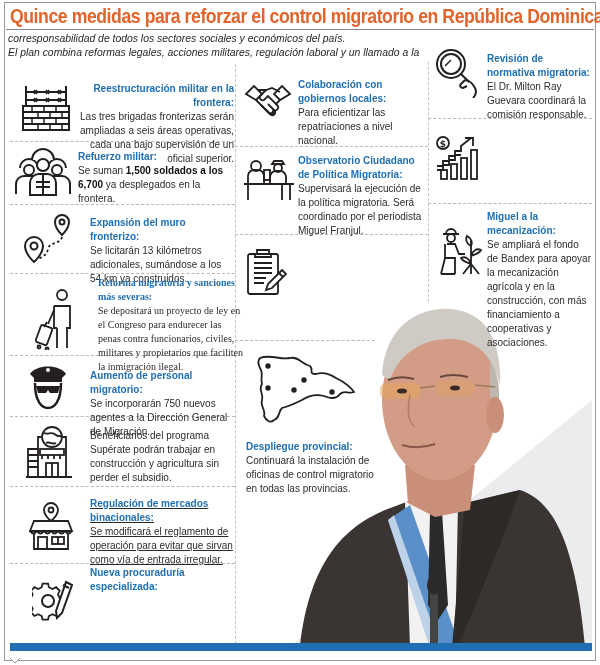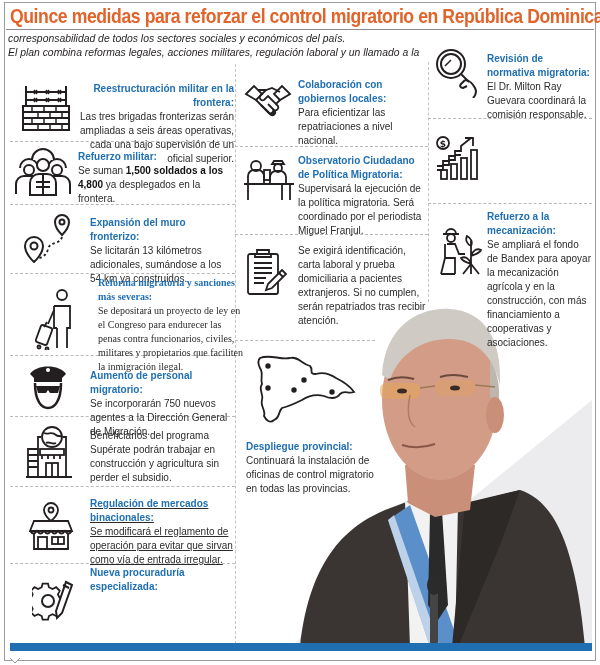--- a/index.html
+++ b/index.html
@@ -135,21 +135,21 @@
       <path d="M18,12 a11,11 0 0 1 22,0" fill="#fff"></path>
       <circle cx="29" cy="17" r="6" fill="#fff"></circle>
       <path d="M16,47 v-12 a9,9 0 0 1 9,-9 h8 a9,9 0 0 1 9,9 v12 Z" fill="#fff"></path>
       <line x1="22" y1="34" x2="36" y2="34"></line>
         <line x1="22" y1="39" x2="36" y2="39"></line>
         <line x1="29" y1="26" x2="29" y2="47"></line>
     </svg>
   </div>
   <div class="text" style="left:68px; top:8px; width:156px;">
     <span class="head">Refuerzo militar:</span>
-    <span class="body"><span>Se suman </span><b>1,500 soldados a los</b><br><b>4,800</b><span> ya desplegados en la frontera.</span></span>
+    <span class="body"><span>Se suman </span><b>1,500 soldados a los</b><br><b>6,700</b><span> ya desplegados en la frontera.</span></span>
   </div>
 </div>
 
 <div class="card" style="left:10px; top:205px; width:225px; height:68px;">
   <div class="icon" style="left:12px; top:8px; width:50px; height:50px;">
     <svg viewBox="0 0 50 50" fill="none" stroke="#231f20" stroke-width="2">
       <path d="M40,2 a7,7 0 0 1 7,7 c0,6 -7,13 -7,13 c0,0 -7,-7 -7,-13 a7,7 0 0 1 7,-7 z"></path>
         <circle cx="40" cy="9" r="2.5"></circle>
       <path d="M12,24 a9,9 0 0 1 9,9 c0,8 -9,16 -9,16 c0,0 -9,-8 -9,-16 a9,9 0 0 1 9,-9 z"></path>
         <circle cx="12" cy="33" r="3.5"></circle>
@@ -289,21 +289,20 @@
   <div class="icon" style="left:10px; top:12px; width:42px; height:48px;">
     <svg viewBox="0 0 42 48" fill="none" stroke="#231f20" stroke-width="1.8">
       <rect x="2" y="6" width="30" height="40" rx="2"></rect>
       <path d="M11,6 V2 h12 v4 M9,6 v3 h16 v-3"></path>
       <path d="M8,15 h18 M8,20 h18 M8,25 h18 M8,30 h12 M8,35 h10"></path>
       <path d="M36,22 l4,4 l-14,14 l-6,2 l2,-6 z" fill="#fff"></path>
       <line x1="33" y1="25" x2="37" y2="29"></line>
     </svg>
   </div>
   <div class="text" style="left:62px; top:8px; width:130px;">
-    <span class="body">Se exigirá identificación, carta laboral y prueba domiciliaria a pacientes extranjeros. Si no cumplen, serán repatriados tras recibir atención.</span>
   </div>
 </div>
 
 <div class="card" style="left:236px; top:342px; width:140px; height:160px;">
   <div class="icon" style="left:14px; top:8px; width:112px; height:76px;">
     <svg viewBox="0 0 112 76" fill="none" stroke="#231f20" stroke-width="1.8">
       <path d="M10,8 C20,4 30,10 40,8 C48,6 52,14 60,16 C64,20 58,24 66,24 C72,22 80,24 86,28 C94,32 100,36 104,42 C98,44 94,40 90,44 C86,50 78,48 74,46 C66,44 58,46 52,50 C44,54 40,56 32,58 C28,62 30,68 24,70 C20,74 16,70 14,66 C16,60 10,56 12,50 C14,44 8,40 12,34 C10,28 14,24 10,18 C8,14 8,10 10,8 Z"></path>
       <circle cx="18" cy="16" r="1.8" fill="#231f20"></circle>
         <circle cx="54" cy="30" r="1.8" fill="#231f20"></circle>
       <circle cx="18" cy="38" r="1.8" fill="#231f20"></circle>
@@ -353,18 +352,18 @@
   <div class="icon" style="left:8px; top:20px; width:46px; height:50px;">
     <svg viewBox="0 0 46 50" fill="none" stroke="#231f20" stroke-width="1.8">
       <path d="M6,8 h16 M9,8 a5,5 0 0 1 10,0"></path>
       <circle cx="14" cy="12" r="4"></circle>
       <path d="M10,18 h8 l4,10 h6 M8,18 v14 h10 v16 M4,48 h14 M8,32 l-4,16"></path>
       <path d="M34,48 V14 M34,20 c-4,-2 -6,-6 -4,-10 c4,2 6,6 4,10 M34,30 c4,-2 8,-2 10,-6 c-4,-2 -8,0 -10,6 M34,38 c-4,-2 -8,-2 -10,-6 c4,-2 8,0 10,6"></path>
       <path d="M26,48 l8,-10 l8,10"></path>
     </svg>
   </div>
   <div class="text" style="left:58px; top:4px; width:105px;">
-    <span class="head">Refuerzo a la mecanización:</span>
+    <span class="head">Miguel a la mecanización:</span>
     <span class="body">Se ampliará el fondo de Bandex para apoyar la mecanización agrícola y en la construcción, con más financiamiento a cooperativas y asociaciones.</span>
   </div>
 </div>
 
 <div class="bottom-bar"></div>
 
 </body></html>

